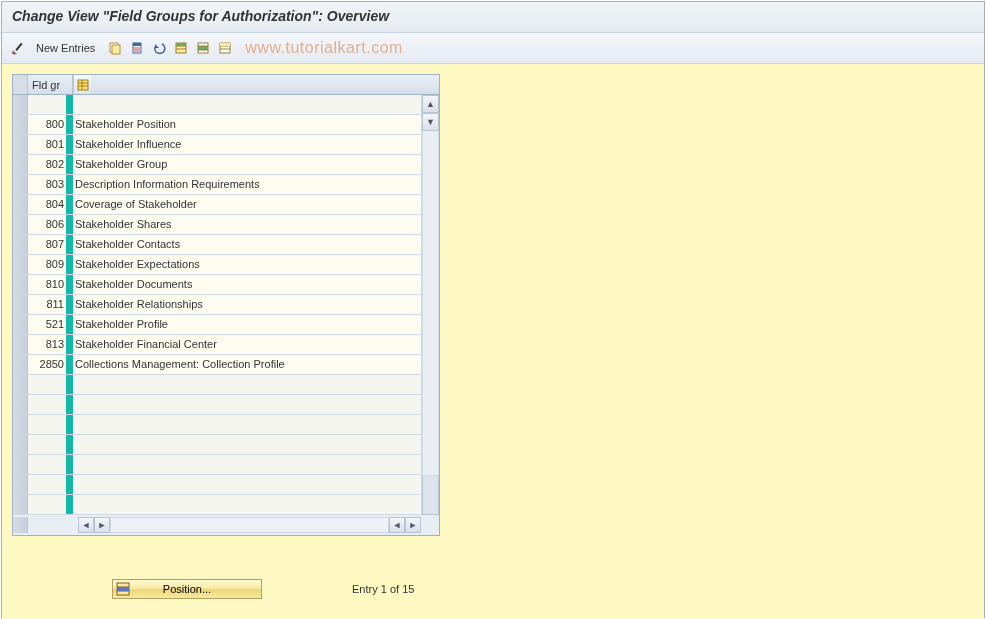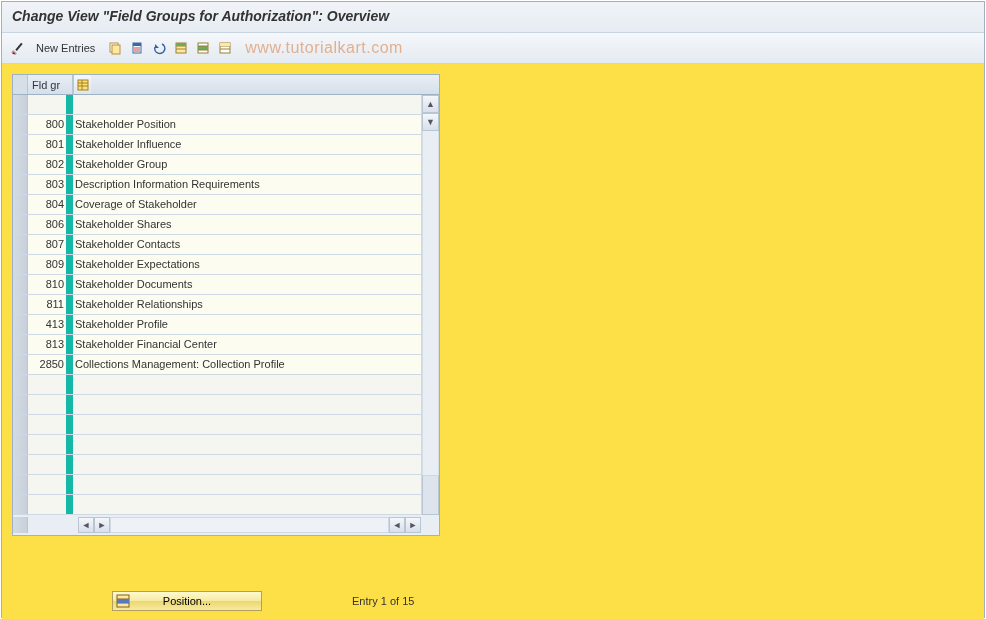--- a/index.html
+++ b/index.html
@@ -59,21 +59,21 @@
     }
     .watermark {
       color: #e0b090;
       font-size: 16px;
       letter-spacing: 0.5px;
       margin-left: 8px;
       font-family: Arial;
     }
     
     .content {
-      background: #fde047;
+      background: #fef9c3;
       height: calc(100% - 60px);
       padding: 10px 10px 0 10px;
       position: relative;
     }
     
     .table-wrap {
       width: 428px;
       background: #e9eef4;
       border: 1px solid #9fb2c4;
       position: relative;
@@ -172,21 +172,21 @@
       align-items:center;
       gap:0;
       padding-left:50px;
     }
     .hscroll .sbtn{width:16px;height:16px;}
     .htrack{flex:1;height:16px;background:#eef2f7;border:1px solid #cfd9e4;}
     
     .footer {
       position: absolute;
       left: 0; right:0;
-      bottom: 8px;
+      bottom: 20px;
       display:flex;
       align-items:center;
       padding-left: 110px;
       gap: 90px;
     }
     .position-btn {
       display:flex;
       align-items:center;
       border:1px solid #b0a060;
       background: linear-gradient(to bottom, #fffad0 0%, #f6eaa0 50%, #ecd870 51%, #f8e9a0 100%);
@@ -334,21 +334,21 @@
               <div class="td-fld">810</div>
               <div class="td-desc">Stakeholder Documents</div>
             </div>
             <div class="tr">
               <div class="td-sel"></div>
               <div class="td-fld">811</div>
               <div class="td-desc">Stakeholder Relationships</div>
             </div>
             <div class="tr">
               <div class="td-sel"></div>
-              <div class="td-fld">413</div>
+              <div class="td-fld">521</div>
               <div class="td-desc">Stakeholder Profile</div>
             </div>
             <div class="tr">
               <div class="td-sel"></div>
               <div class="td-fld">813</div>
               <div class="td-desc">Stakeholder Financial Center</div>
             </div>
             <div class="tr">
               <div class="td-sel"></div>
               <div class="td-fld">2850</div>

